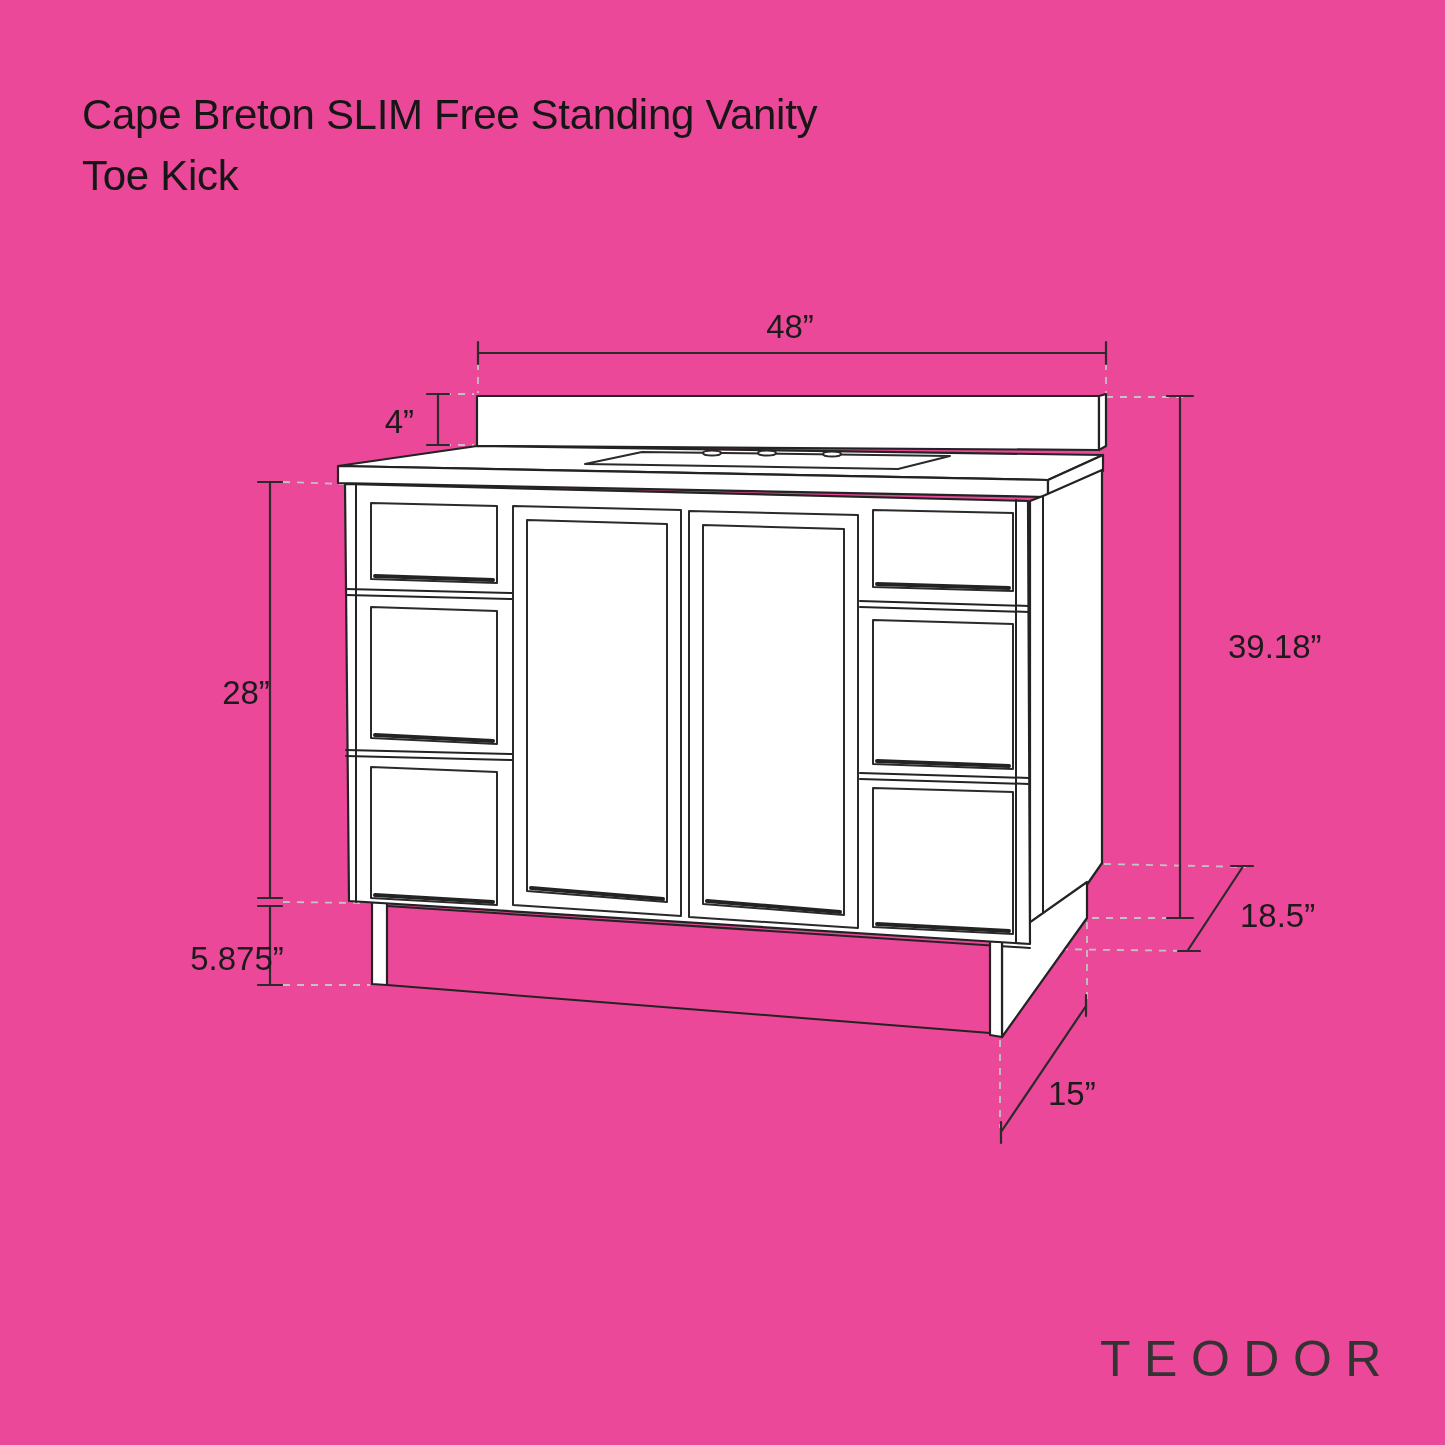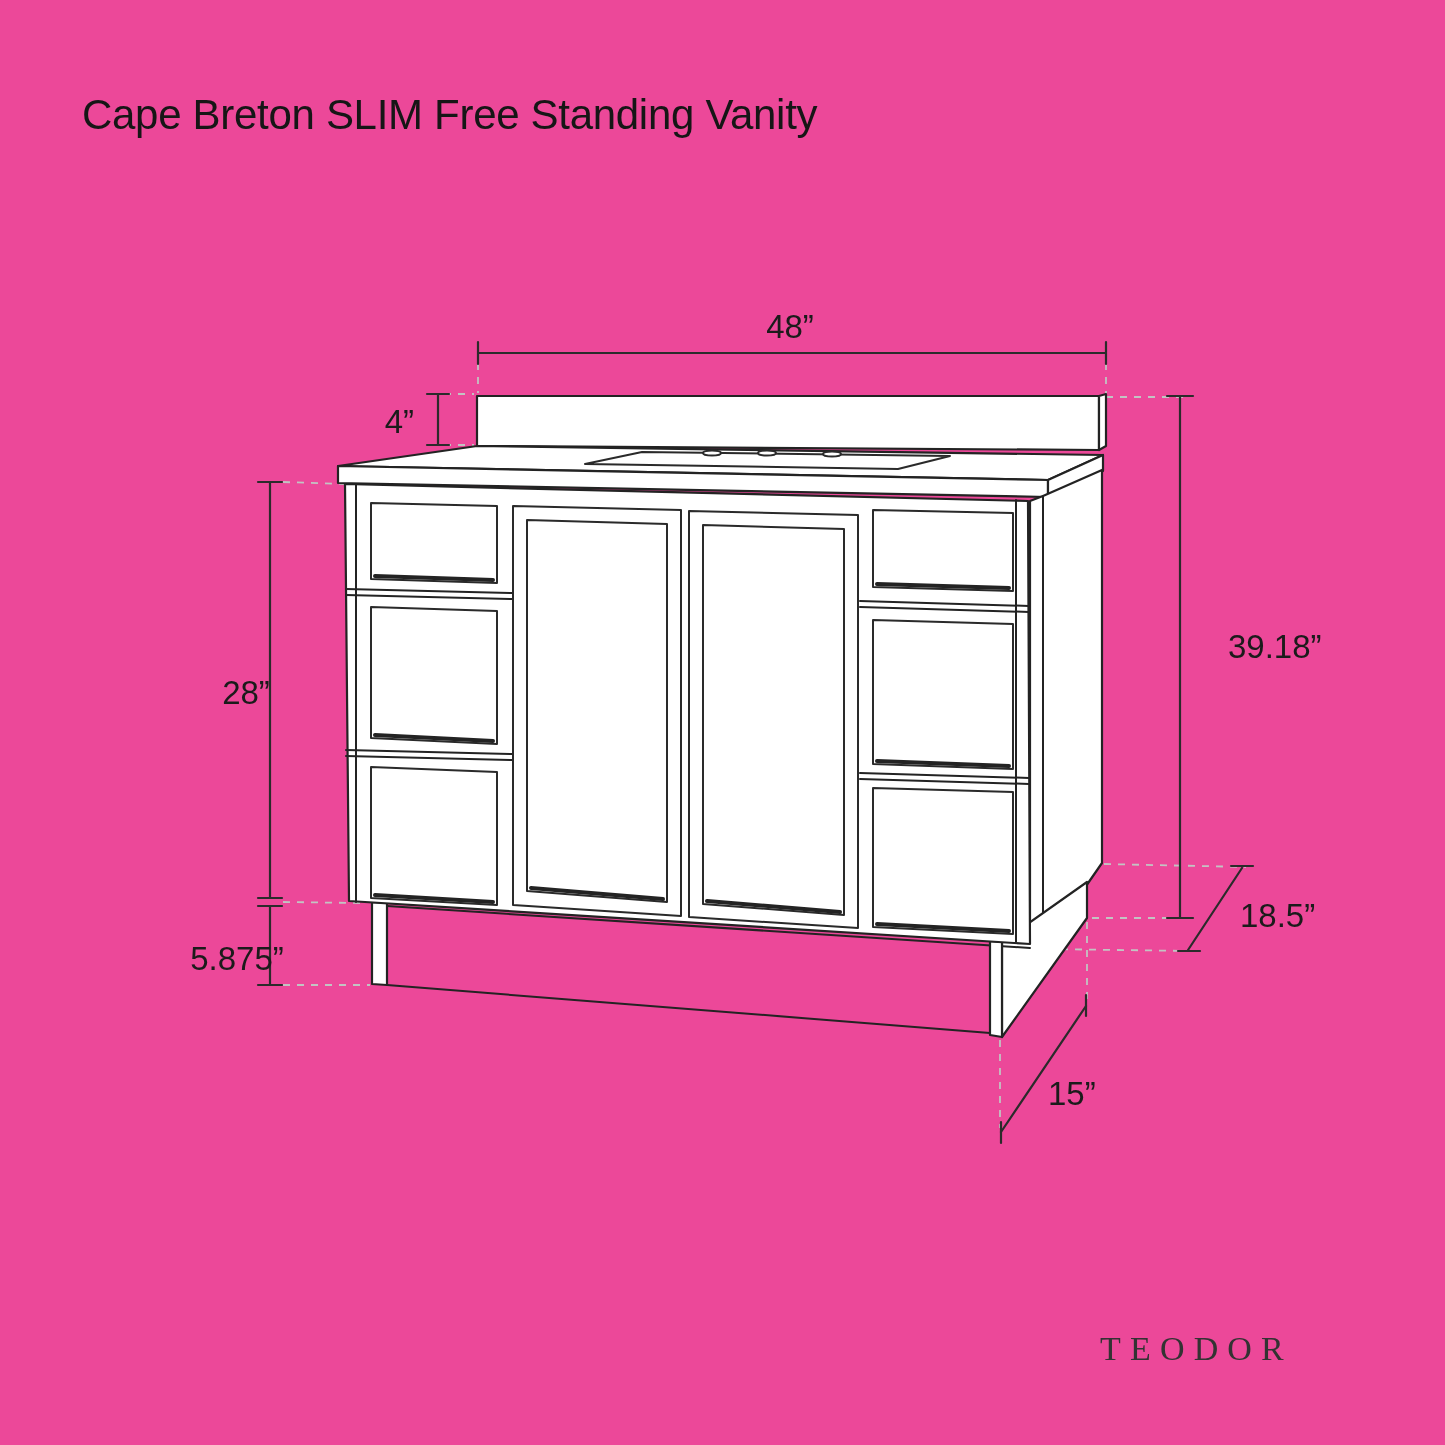--- a/index.html
+++ b/index.html
@@ -1,38 +1,39 @@
 <!DOCTYPE html>
 <html><head>
 <meta charset="utf-8">
 <style>
   html,body{margin:0;padding:0;background:#ffffff;}
   .canvas{position:relative;width:1445px;height:1445px;background:#ec4899;overflow:hidden;
           font-family:"Liberation Sans",sans-serif;}
   .title-block{position:absolute;left:82px;top:84px;color:#161616;font-size:42px;
                line-height:61px;font-weight:400;letter-spacing:-0.3px;}
   .title-block div{white-space:nowrap;}
-  .brand-logo{position:absolute;left:1100px;top:1330px;color:#333333;font-size:34px;
-              font-weight:200;letter-spacing:0.27em;white-space:nowrap;font-family:Liberation Serif, serif;}
+  .brand-logo{position:absolute;left:1100px;top:1330px;color:#333333;font-size:50px;
+              font-weight:200;letter-spacing:0.27em;white-space:nowrap;}
   svg{position:absolute;left:0;top:0;}
   .geo{fill:#ffffff;stroke:#232323;stroke-width:2.2;stroke-linejoin:round;}
   .geo-line{fill:none;stroke:#232323;stroke-width:2;stroke-linejoin:round;stroke-linecap:round;}
   .panel{fill:#ffffff;stroke:#2a2a2a;stroke-width:2;stroke-linejoin:round;}
   .shade{fill:none;stroke:#232323;stroke-width:4;stroke-linecap:round;}
   .dash{fill:none;stroke:#c3c3c3;stroke-width:1.8;stroke-dasharray:7 7;}
   .dim{fill:none;stroke:#2b2b2b;stroke-width:2.2;stroke-linecap:round;}
   .dimlabel{fill:#1b1b1b;font-size:33px;font-family:"Liberation Sans",sans-serif;}
 </style>
 </head>
 <body>
 
 <div class="canvas">
 
   <div class="title-block">
     <div>Cape Breton SLIM Free Standing Vanity</div>
+    <div>Toe Kick</div>
   </div>
 
   <svg width="1445" height="1445" viewBox="0 0 1445 1445">
 
     <g>
       <path class="dash" d="M478,363 L478,393"></path>
       <path class="dash" d="M1106,363 L1106,395"></path>
       <path class="dash" d="M1106,397 L1184,397"></path>
       <path class="dash" d="M444,394 L474,394"></path>
       <path class="dash" d="M444,445 L474,445"></path>

